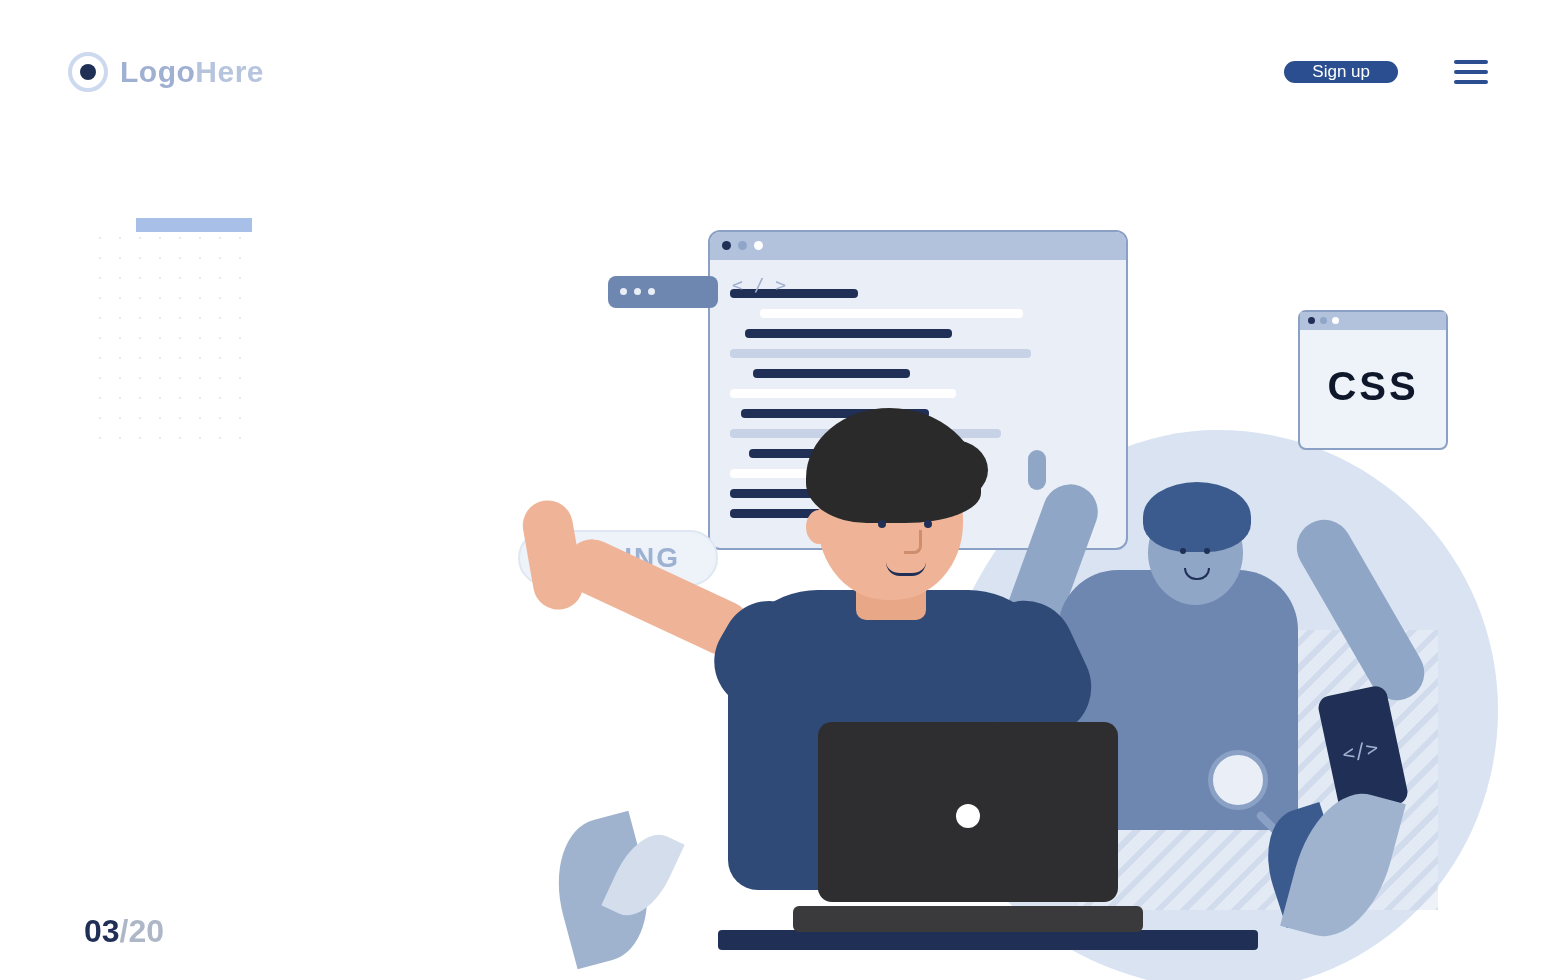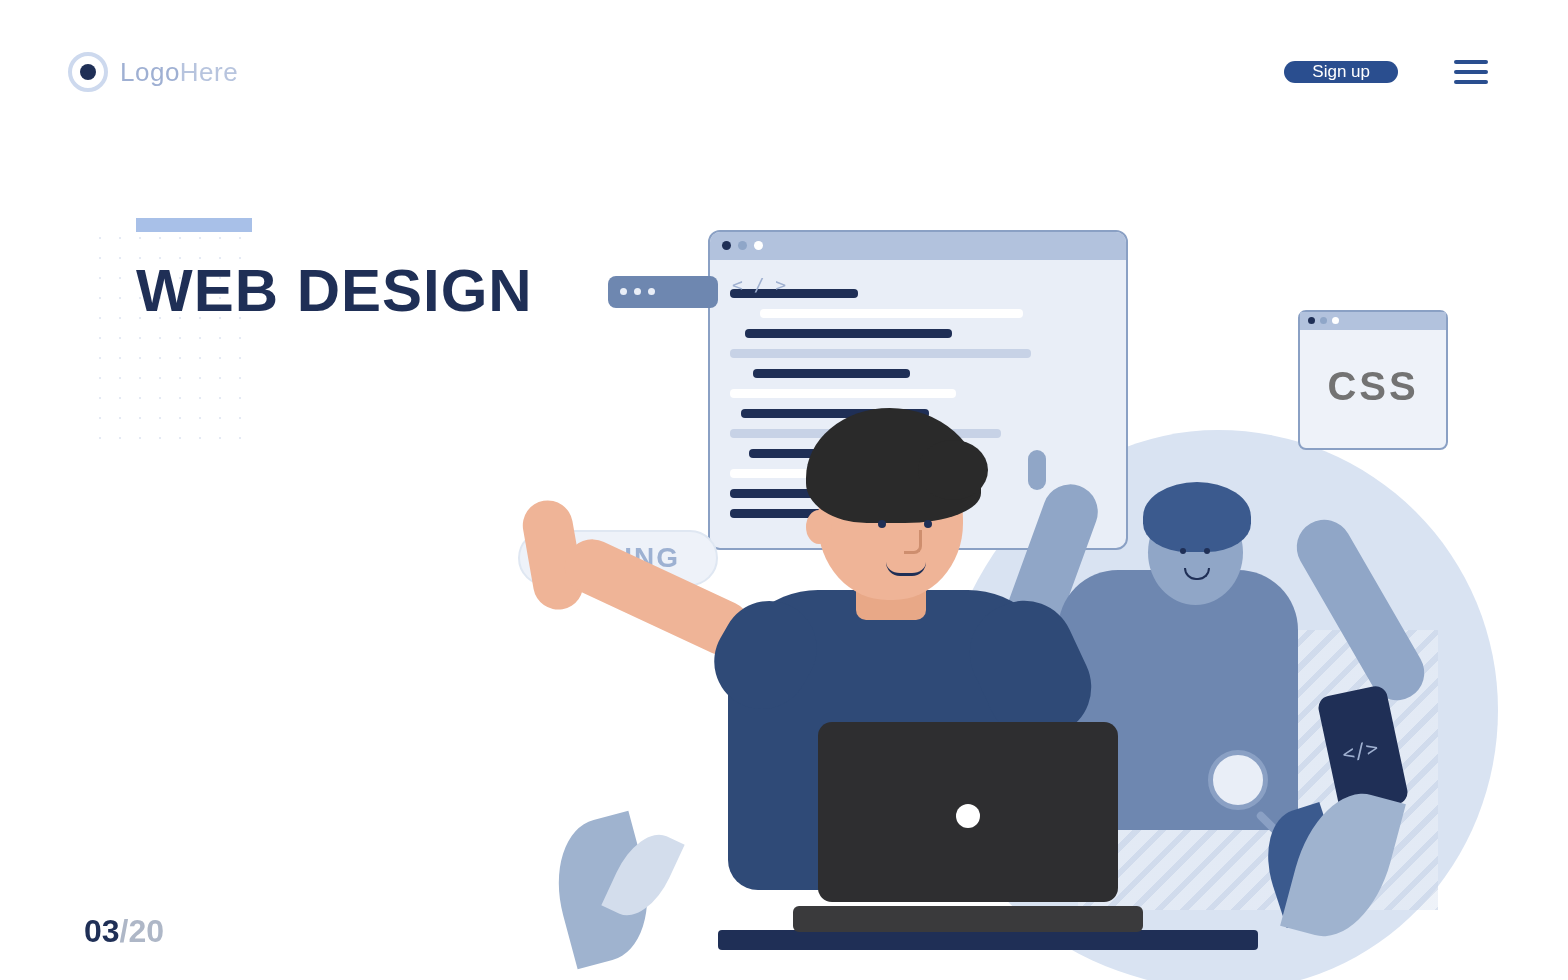--- a/index.html
+++ b/index.html
@@ -4,21 +4,21 @@
 <style>
   * { box-sizing: border-box; margin: 0; padding: 0; }
   html, body { width: 1568px; height: 980px; overflow: hidden; font-family: "Segoe UI", Arial, sans-serif; background: #fff; }
   .page { position: relative; width: 1568px; height: 980px; }
 
   
   .header { position: absolute; top: 48px; left: 0; right: 0; height: 48px; display: flex; align-items: center; padding: 0 80px 0 68px; }
   .logo { display: flex; align-items: center; gap: 12px; }
   .logo-ring { position: relative; width: 40px; height: 40px; border-radius: 50%; border: 4px solid #cdd9ee; display:flex; align-items:center; justify-content:center;}
   .logo-dot  { width: 16px; height: 16px; border-radius: 50%; background: #1f2f56; }
-  .logo-text { font-size: 26px; font-weight: 400; color: #b7c4de; letter-spacing:.5px;}
+  .logo-text { font-size: 30px; font-weight: 700; color: #b7c4de; letter-spacing:.5px;}
   .logo-text .strong { color: #9fb0d3; }
   .spacer { flex: 1; }
   .nav { display: flex; align-items: center; gap: 54px; margin-right: 52px; }
   .nav a { color: #77839c; font-size: 20px; text-decoration: none; cursor: pointer; }
   .signup { background: #2a4e8f; color: #fff; border: none; border-radius: 18px; padding: 1px 28px; font-size: 17px; cursor: pointer; }
   .hamburger { margin-left: 56px; width: 34px; cursor: pointer; }
   .hamburger div { height: 4px; background: #2a4e8f; margin: 6px 0; border-radius: 2px; }
 
   
   .dots { position:absolute; left:90px; top:228px; width:160px; height:220px;
@@ -58,21 +58,21 @@
   .cl { position:relative; height:9px; margin:11px 0; border-radius:4px; background:#1f2f56; }
   .cl.l  { background:#c7d2e6; }
   .cl.w  { background:#ffffff; }
 
   .css-win { right:-70px; top:120px; width:150px; height:140px; background:#eef2f9; border:2px solid #8aa0c4; border-radius:8px;}
   .css-win .bar { position:relative; height:18px; background:#b2c2dd;}
   .css-win .bar span{position:absolute;top:5px;width:7px;height:7px;border-radius:50%;}
   .css-win .bar span:nth-child(1){left:8px;background:#1f2f56;}
   .css-win .bar span:nth-child(2){left:20px;background:#8fa6c8;}
   .css-win .bar span:nth-child(3){left:32px;background:#fff;}
-  .css-txt { position:relative; text-align:center; margin-top:34px; font-size:40px; font-weight:700; color:#737373; letter-spacing:3px;}
+  .css-txt { position:relative; text-align:center; margin-top:34px; font-size:40px; font-weight:700; color:#0f172a; letter-spacing:3px;}
 
   .pill-coding { left:20px; top:340px; width:200px; height:56px; background:#eef2f9; border-radius:28px; display:flex; align-items:center; justify-content:center; color:#9db1d2; font-size:28px; font-weight:800; letter-spacing:2px; border:2px solid #dfe7f2;}
   .tiny-dots { left:110px; top:86px; width:110px; height:32px; background:#6e87b0; border-radius:8px;}
   .tiny-dots::before,.tiny-dots::after,.tiny-dots span{position:absolute;top:12px;width:7px;height:7px;border-radius:50%;background:#e9eef7;}
   .tiny-dots::before{content:"";left:12px;} .tiny-dots span{left:26px;} .tiny-dots::after{content:"";left:40px;}
   .code-glyph { left:234px; top:84px; font-size:18px; color:#9fb0d0; font-family:monospace;}
 
   
   .leaf { border-radius:60% 0 60% 0; background:#becde2; transform:rotate(20deg);}
   .leaf.a{left:60px;bottom:-10px;width:90px;height:140px;background:#9fb3cf;transform:rotate(-15deg);}
@@ -142,21 +142,21 @@
         <div></div>
         <div></div>
         <div></div>
       </div>
   </div>
 
   <div class="dots"></div>
   <div class="accent-bar"></div>
 
   <h1 class="title">
-    <span>WEB DESIGN</span><br>
+    <br>
   </h1>
 
 
   <div class="illus">
     <div class="big-blob"></div>
     <div class="stripes"></div>
 
     <div class="code-win">
       <div class="bar">
           <span></span>

